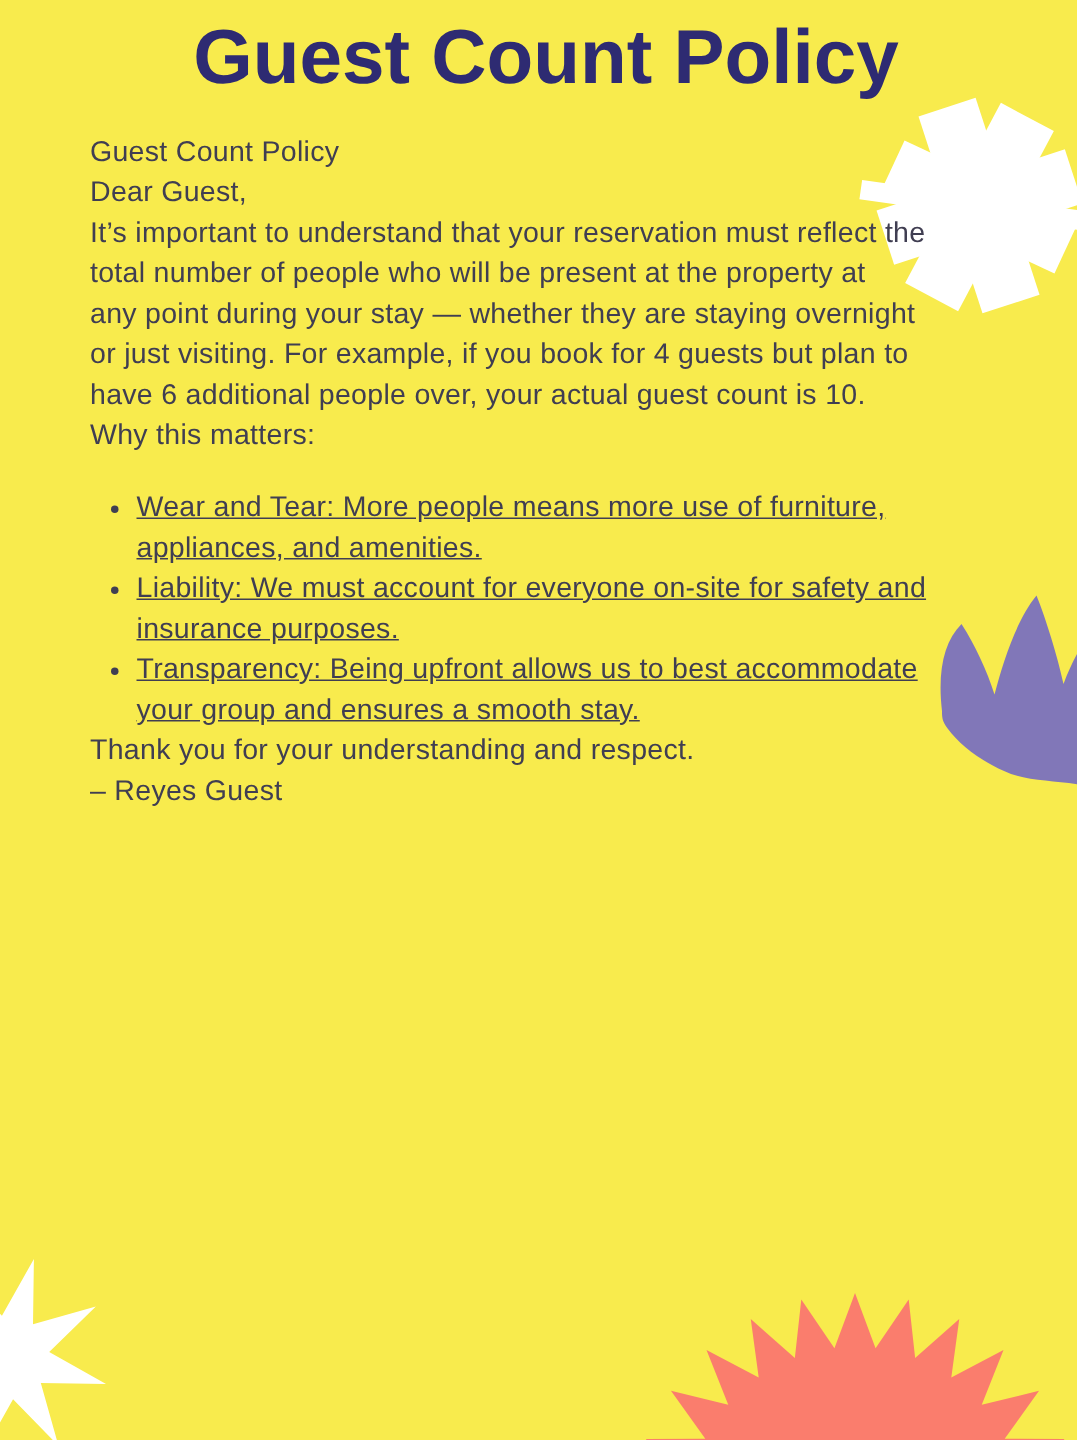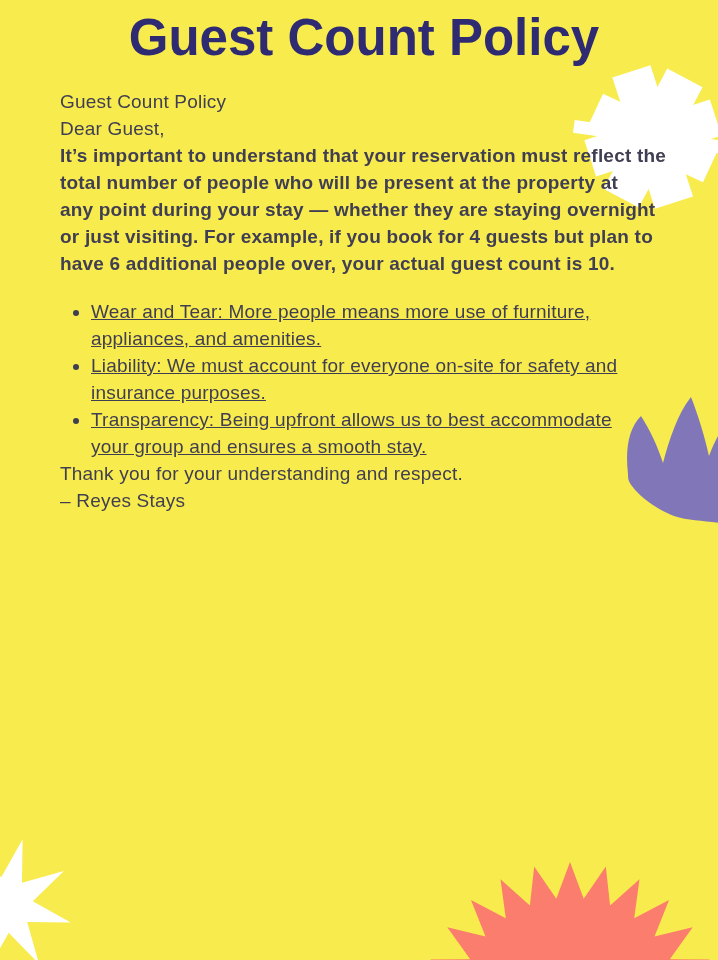--- a/index.html
+++ b/index.html
@@ -39,21 +39,21 @@
     left: 60px;
     top: 88px;
     right: 20px;
     font-size: 19px;
     line-height: 27px;
     letter-spacing: 0.2px;
   }
   .content p { margin: 0; white-space: pre-line; }
   .salutation { margin-top: 0; }
   .intro      { margin-top: 20px; }
-  .policy     { margin-top: 16px; font-weight: bold; }
+  .policy     { margin-top: 16px; }
   .why        { margin-top: 8px; }
   .reasons {
     list-style: disc;
     margin: 21px 0 0 0;
     padding-left: 31px;
     text-decoration: underline;
   }
   .reasons li { white-space: pre-line; margin: 0; }
   .warning    { margin-top: 24px; }
   .warning-icon { color: #E8A33D; margin-right: 6px; }
@@ -99,29 +99,30 @@
     <p class="salutation">Guest Count Policy
 Dear Guest,</p>
 
 
     <p class="policy">It’s important to understand that your reservation must reflect the
 total number of people who will be present at the property at
 any point during your stay — whether they are staying overnight
 or just visiting. For example, if you book for 4 guests but plan to
 have 6 additional people over, your actual guest count is 10.</p>
 
+    <p class="why">Why this matters:</p>
 
     <ul class="reasons">
       <li>Wear and Tear: More people means more use of furniture,
 appliances, and amenities.</li>
       <li>Liability: We must account for everyone on-site for safety and
 insurance purposes.</li>
       <li>Transparency: Being upfront allows us to best accommodate
 your group and ensures a smooth stay.</li>
     </ul>
 
 
 
     <p class="closing">Thank you for your understanding and respect.
-– Reyes Stays</p>
+– Reyes Guest</p>
 
   </div>
 </div>
 
 </body></html>

